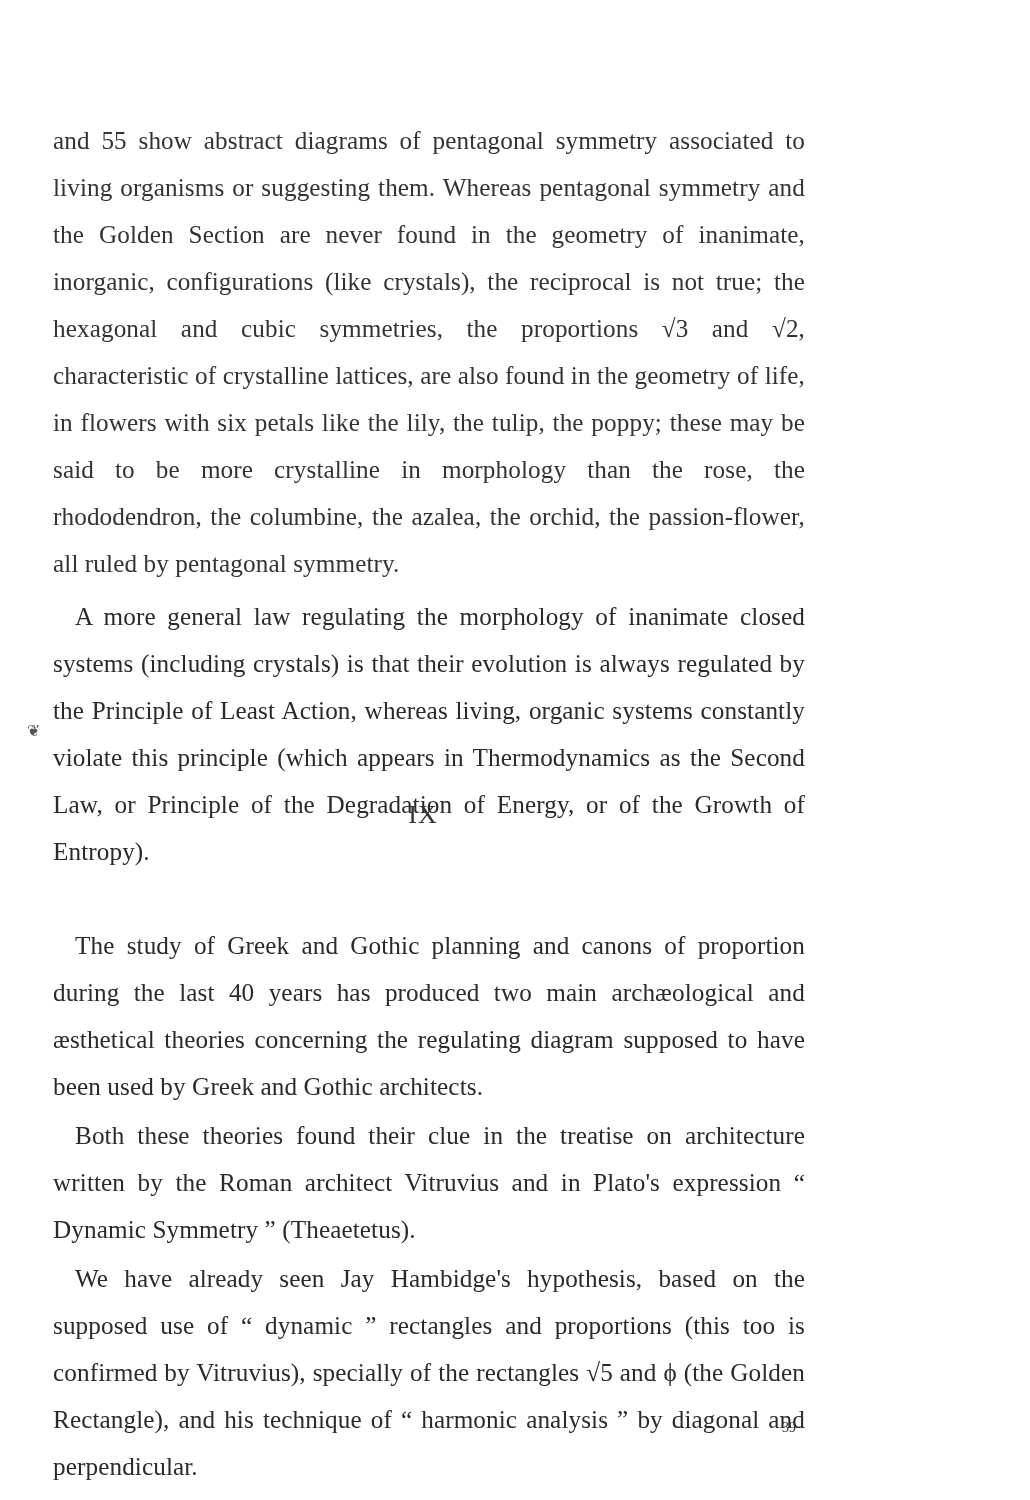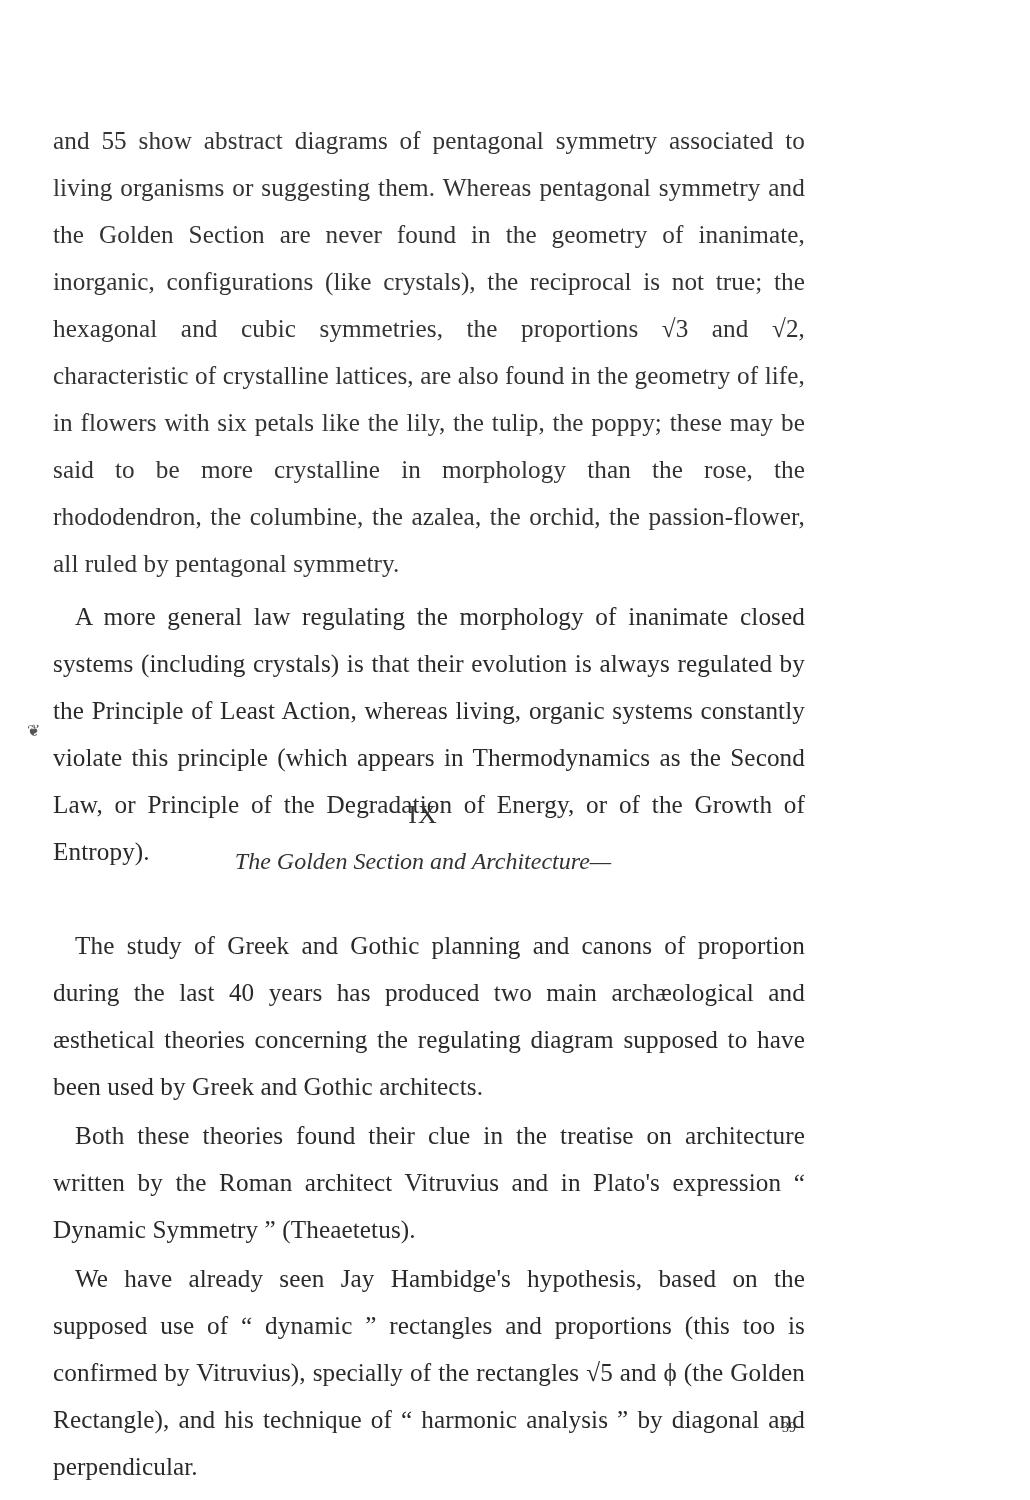--- a/index.html
+++ b/index.html
@@ -92,21 +92,20 @@
 
 <div class="page">
   <p class="para first p1">and 55 show abstract diagrams of pentagonal symmetry associated to living organisms or suggesting them.  Whereas pentagonal symmetry and the Golden Section are never found in the geometry of inanimate, inorganic, configurations (like crystals), the reciprocal is not true;  the hexagonal and cubic symmetries, the proportions √3 and √2, characteristic of crystalline lattices, are also found in the geometry of life, in flowers with six petals like the lily, the tulip, the poppy;  these may be said to be more crystalline in morphology than the rose, the rhododendron, the columbine, the azalea, the orchid, the passion-flower, all ruled by pentagonal symmetry.</p>
   <p class="para indent p2">A more general law regulating the morphology of inanimate closed systems (including crystals) is that their evolution is always regulated by the Principle of Least Action, whereas living, organic systems constantly violate this principle (which appears in Thermodynamics as the Second Law, or Principle of the Degradation of Energy, or of the Growth of Entropy).</p>
 </div>
 
 <span class="mark">❦</span>
 
 <div class="chapter chapter-num">IX</div>
 <div class="chapter chapter-title">
-  <div>The Golden Section and Architecture—</div>
 </div>
 
 <div class="section2">
   <p class="para indent">The study of Greek and Gothic planning and canons of proportion during the last 40 years has produced two main archæological and æsthetical theories concerning the regulating diagram supposed to have been used by Greek and Gothic architects.</p>
   <p class="para indent gap">Both these theories found their clue in the treatise on architecture written by the Roman architect Vitruvius and in Plato's expression “ Dynamic Symmetry ” (Theaetetus).</p>
   <p class="para indent gap">We have already seen Jay Hambidge's hypothesis, based on the supposed use of “ dynamic ” rectangles and proportions (this too is confirmed by Vitruvius), specially of the rectangles √5 and ϕ (the Golden Rectangle), and his technique of “ harmonic analysis ” by diagonal and perpendicular.</p>
 </div>
 
 <div class="speck"></div>
 <div class="page-number">39</div>

